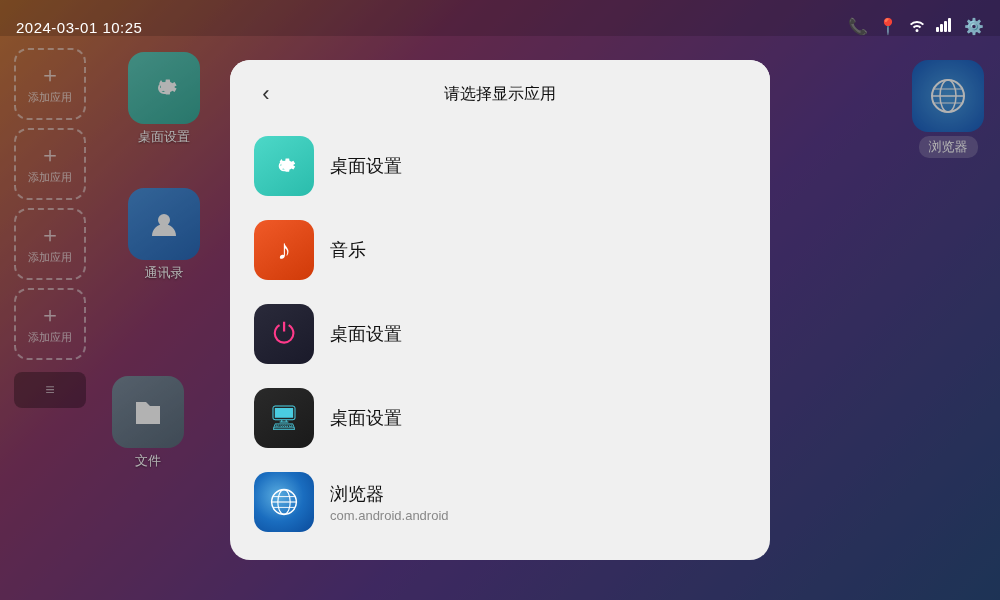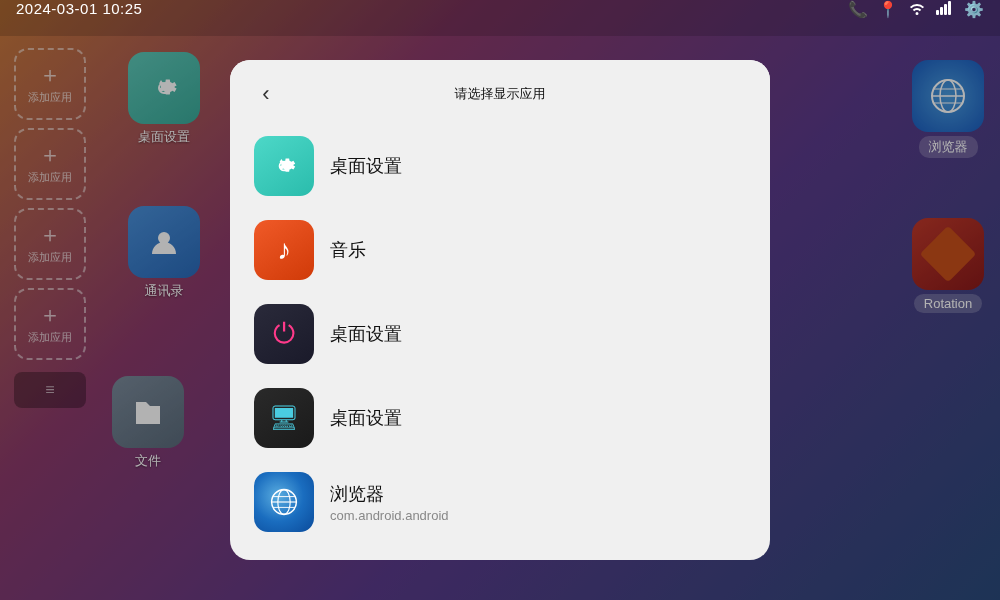--- a/index.html
+++ b/index.html
@@ -19,21 +19,21 @@
       background: linear-gradient(135deg, #c97a3a 0%, #8b3a6a 30%, #5a3a8a 60%, #2a4a7a 100%);
       z-index: 0;
     }
 
     
     .status-bar {
       position: absolute;
       top: 0; left: 0; right: 0;
       height: 36px;
       display: flex;
-      align-items: flex-start;
+      align-items: flex-end;
       justify-content: space-between;
       padding: 0 16px;
       z-index: 100;
       background: rgba(0,0,0,0.15);
     }
     .status-time {
       color: white;
       font-size: 15px;
       font-weight: 500;
       letter-spacing: 0.5px;
@@ -209,21 +209,21 @@
       display: flex;
       align-items: center;
       justify-content: center;
       cursor: pointer;
       font-size: 22px;
       color: #333;
     }
     .modal-title {
       flex: 1;
       text-align: center;
-      font-size: 13px;
+      font-size: 16px;
       color: #111;
       font-weight: 500;
       margin-right: 32px;
     }
     .modal-list {
       flex: 1;
       overflow-y: auto;
       padding: 0 16px 16px;
       display: flex;
       flex-direction: column;
@@ -350,21 +350,21 @@
 
   <div class="desktop-app" style="left: 28px; top: 16px;">
     <div class="desktop-app-icon bg-settings">
       <svg width="36" height="36" viewBox="0 0 36 36" fill="white">
         <path d="M18 12a6 6 0 1 0 0 12 6 6 0 0 0 0-12zm0 10a4 4 0 1 1 0-8 4 4 0 0 1 0 8zm10.6-5.4l2-1.2-2-3.4-2.2 1.3a9 9 0 0 0-2.2-1.3l-.4-2.5h-4l-.4 2.5a9 9 0 0 0-2.2 1.3L15 10l-2 3.4 2 1.2a8.7 8.7 0 0 0 0 2.8l-2 1.2 2 3.4 2.2-1.3a9 9 0 0 0 2.2 1.3l.4 2.5h4l.4-2.5a9 9 0 0 0 2.2-1.3l2.2 1.3 2-3.4-2-1.2a8.7 8.7 0 0 0 0-2.8z"></path>
       </svg>
     </div>
     <span class="desktop-app-label">桌面设置</span>
   </div>
 
-  <div class="desktop-app" style="left: 28px; top: 170px;">
+  <div class="desktop-app" style="left: 28px; top: 152px;">
     <div class="desktop-app-icon bg-contacts">
       <svg width="36" height="36" viewBox="0 0 36 36" fill="white">
         <circle cx="18" cy="14" r="6"></circle>
         <path d="M6 30c0-6.627 5.373-12 12-12s12 5.373 12 12"></path>
       </svg>
     </div>
     <span class="desktop-app-label">通讯录</span>
   </div>
 
   <div class="desktop-app" style="left: 12px; top: 340px;">
@@ -383,26 +383,20 @@
       <svg width="44" height="44" viewBox="0 0 44 44" fill="none">
         <circle cx="22" cy="22" r="16" stroke="white" stroke-width="2" fill="none"></circle>
         <ellipse cx="22" cy="22" rx="8" ry="16" stroke="white" stroke-width="1.5" fill="none"></ellipse>
         <line x1="6" y1="22" x2="38" y2="22" stroke="white" stroke-width="1.5"></line>
         <line x1="8" y1="15" x2="36" y2="15" stroke="white" stroke-width="1.2"></line>
         <line x1="8" y1="29" x2="36" y2="29" stroke="white" stroke-width="1.2"></line>
       </svg>
     </div>
     <span class="right-app-label">浏览器</span>
   </div>
-  <div class="right-app">
-    <div class="right-app-icon rotation-icon-bg">
-      <div class="rotation-diamond"></div>
-    </div>
-    <span class="right-app-label">Rotation</span>
-  </div>
 </div>
 
 <div class="modal-overlay">
   <div class="modal">
 
     <div class="modal-header">
       <div class="modal-back-btn">‹</div>
       <div class="modal-title">请选择显示应用</div>
     </div>
 

